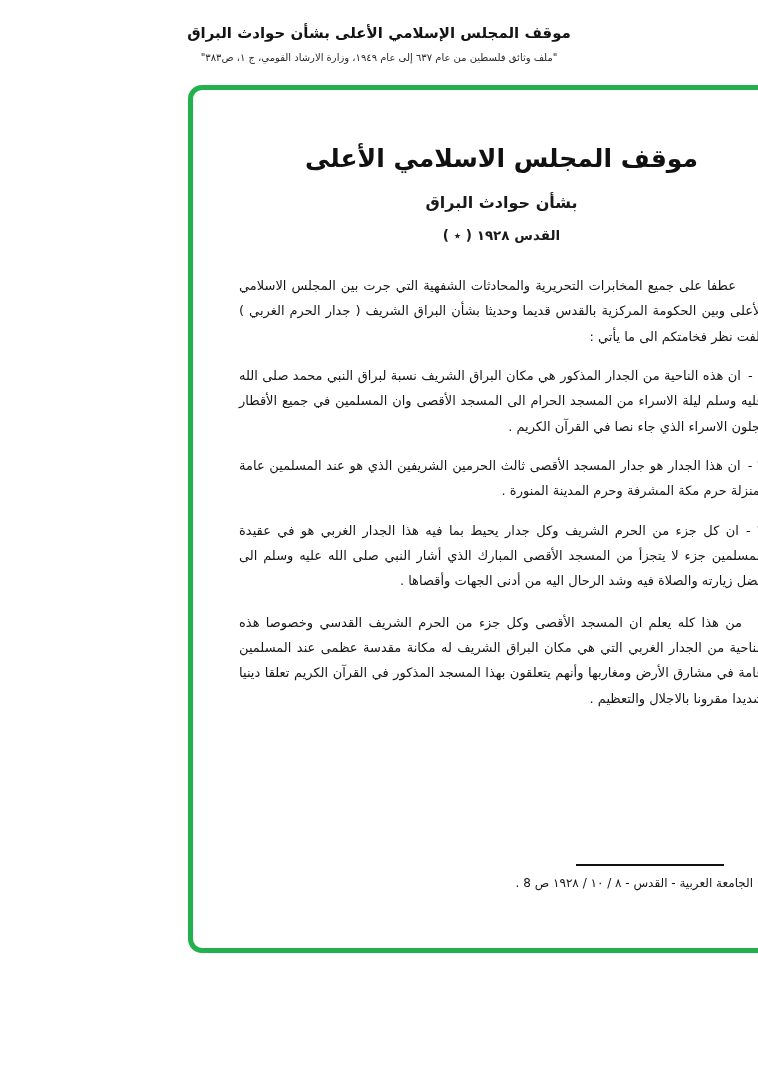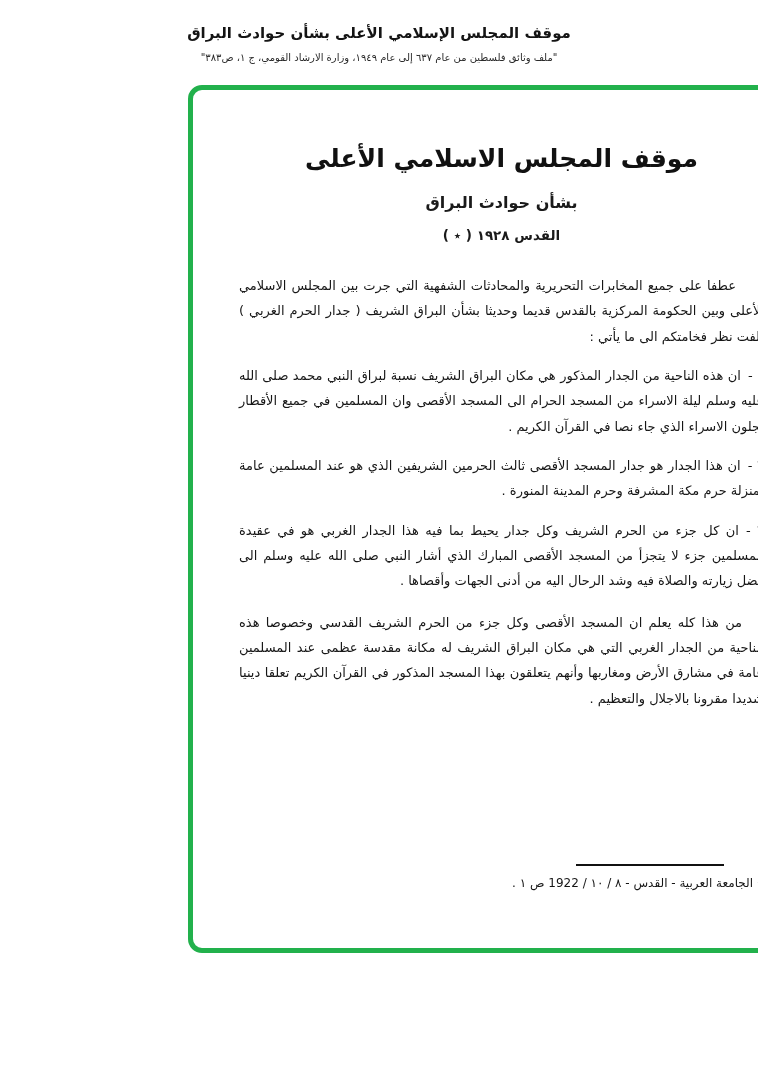--- a/index.html
+++ b/index.html
@@ -131,19 +131,19 @@
       </p>
 
       <p class="para closing">من هذا كله يعلم ان المسجد الأقصى وكل جزء من الحرم الشريف القدسي وخصوصا هذه الناحية من الجدار الغربي التي هي مكان البراق الشريف له مكانة مقدسة عظمى عند المسلمين عامة في مشارق الأرض ومغاربها وأنهم يتعلقون بهذا المسجد المذكور في القرآن الكريم تعلقا دينيا شديدا مقرونا بالاجلال والتعظيم .</p>
 
     </div>
 
     <div class="footnote">
       <div class="footnote-sep"></div>
       <p class="footnote-text">
         <span class="fn-marker">٭</span>
-        <span>الجامعة العربية - القدس - ٨ / ١٠ / 1922 ص ١ .</span>
+        <span>الجامعة العربية - القدس - ٨ / ١٠ / ١٩٢٨ ص 8 .</span>
       </p>
     </div>
 
   </div>
 
 </div>
 
 </body></html>

